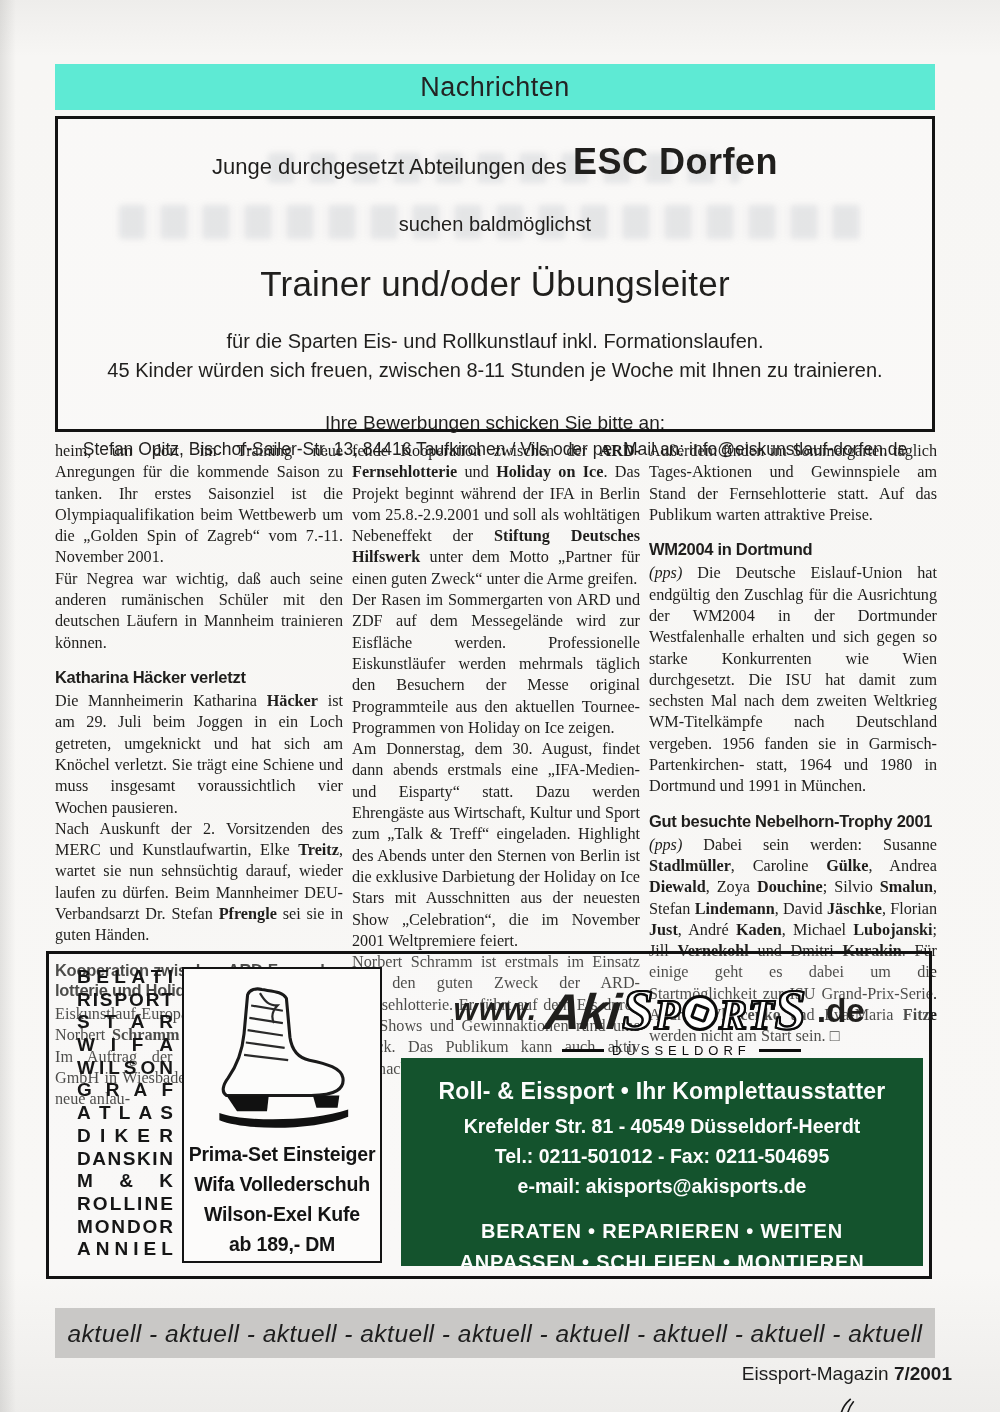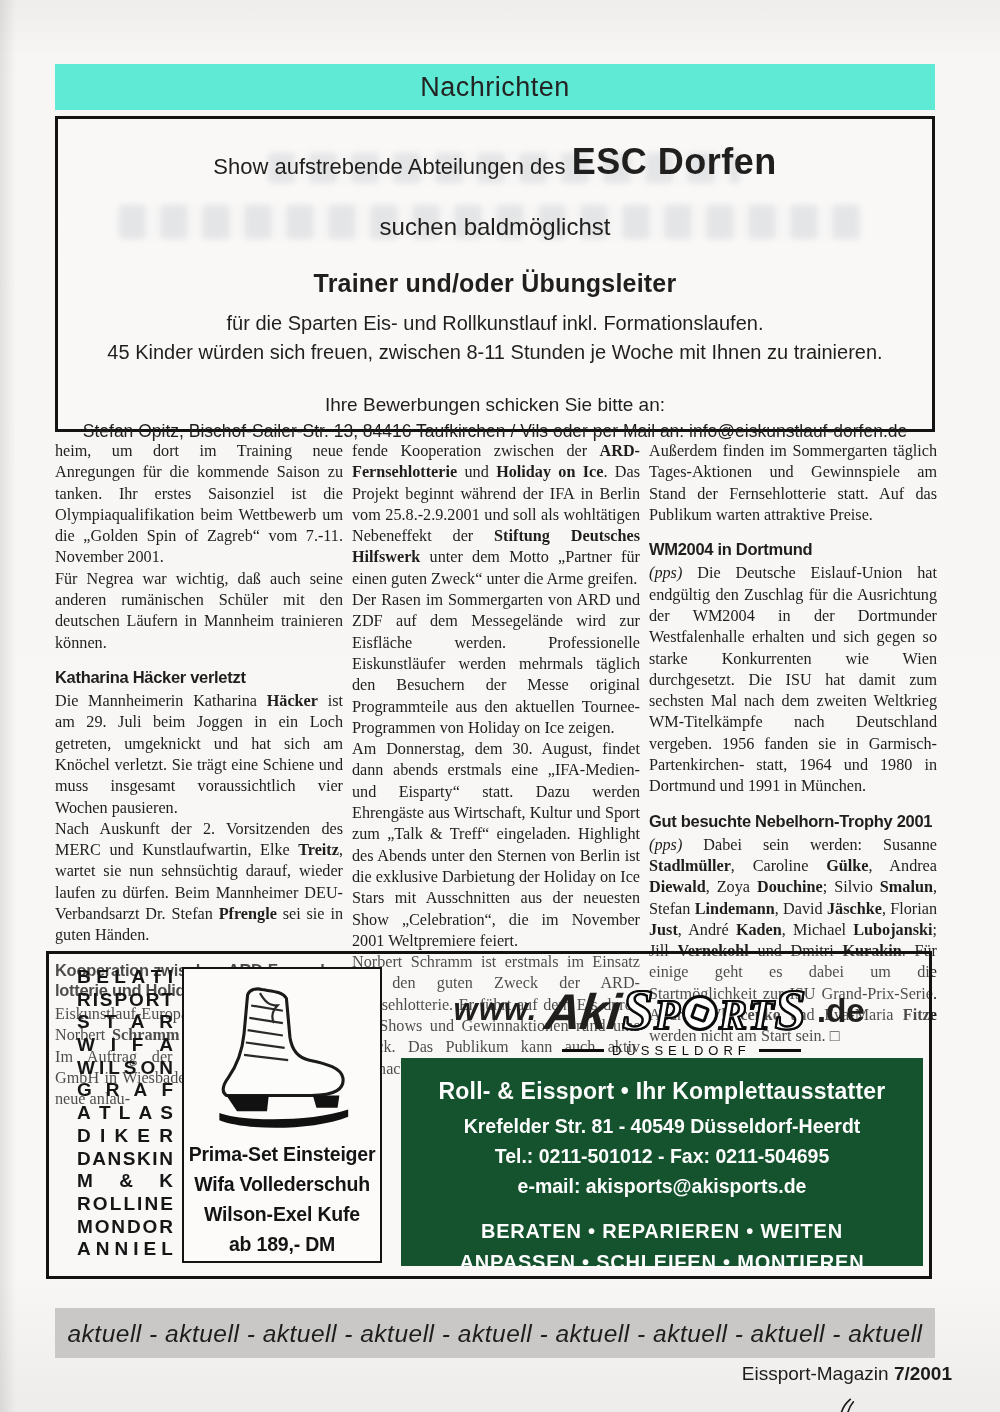--- a/index.html
+++ b/index.html
@@ -20,22 +20,22 @@
   
   .adbox{position:absolute;left:55px;top:116px;width:874px;height:310px;
     border:3px solid #131313;text-align:center;background:rgba(255,255,255,.25);}
   .adbox .inner{position:relative;z-index:2;padding-top:20px;}
   .ghost{position:absolute;z-index:1;filter:blur(3px);border-radius:4px;
     background:repeating-linear-gradient(90deg,rgba(125,135,150,.17) 0 26px,rgba(125,135,150,.02) 26px 42px);}
   .ghost.g1{top:34px;left:24%;width:54%;height:30px;}
   .ghost.g2{top:86px;left:7%;width:85%;height:34px;}
   .ad-line1{font-size:22px;margin:2px 0 30px;}
   .ad-line1 .big{font-size:36px;font-weight:bold;letter-spacing:.5px;}
-  .ad-sub{font-size:24px;margin:0 0 28px;}
-  .ad-headline{font-size:25px;font-weight:bold;margin:0 0 14px;letter-spacing:.2px;}
+  .ad-sub{font-size:20px;margin:0 0 28px;}
+  .ad-headline{font-size:35px;font-weight:normal;margin:0 0 26px;letter-spacing:.2px;}
   .ad-d1{font-size:20px;margin:0 0 6px;}
   .ad-d2{font-size:20px;margin:0 0 30px;}
   .ad-a1{font-size:19px;margin:0 0 5px;}
   .ad-a2{font-size:17.5px;margin:0;}
 
   
   .col{position:absolute;top:441px;width:288px;text-align:justify;
     font-family:"Liberation Serif",serif;font-size:16.2px;line-height:1.315;color:#1f1e1c;}
   .col-0{left:55px;} .col-1{left:352px;} .col-2{left:649px;}
   .news-p{margin:0;}
@@ -98,21 +98,21 @@
 <body>
 
 <div class="scan-edge"></div>
 
 <div class="hdr-bar">Nachrichten</div>
 
 <div class="adbox">
   <div class="ghost g1"></div>
   <div class="ghost g2"></div>
   <div class="inner">
-    <div class="ad-line1"><span>Show aufstrebende Abteilungen des </span><span class="big">ESC Dorfen</span></div>
+    <div class="ad-line1"><span>Junge durchgesetzt Abteilungen des </span><span class="big">ESC Dorfen</span></div>
     <div class="ad-sub">suchen baldmöglichst</div>
     <div class="ad-headline">Trainer und/oder Übungsleiter</div>
     <div class="ad-d1">für die Sparten Eis- und Rollkunstlauf inkl. Formationslaufen.</div>
     <div class="ad-d2">45 Kinder würden sich freuen, zwischen 8-11 Stunden je Woche mit Ihnen zu trainieren.</div>
     <div class="ad-a1">Ihre Bewerbungen schicken Sie bitte an:</div>
     <div class="ad-a2">Stefan Opitz, Bischof-Sailer-Str. 13, 84416 Taufkirchen / Vils oder per Mail an: info@eiskunstlauf-dorfen.de</div>
   </div>
 </div>
 
 <div class="col col-0" id="col-0">

